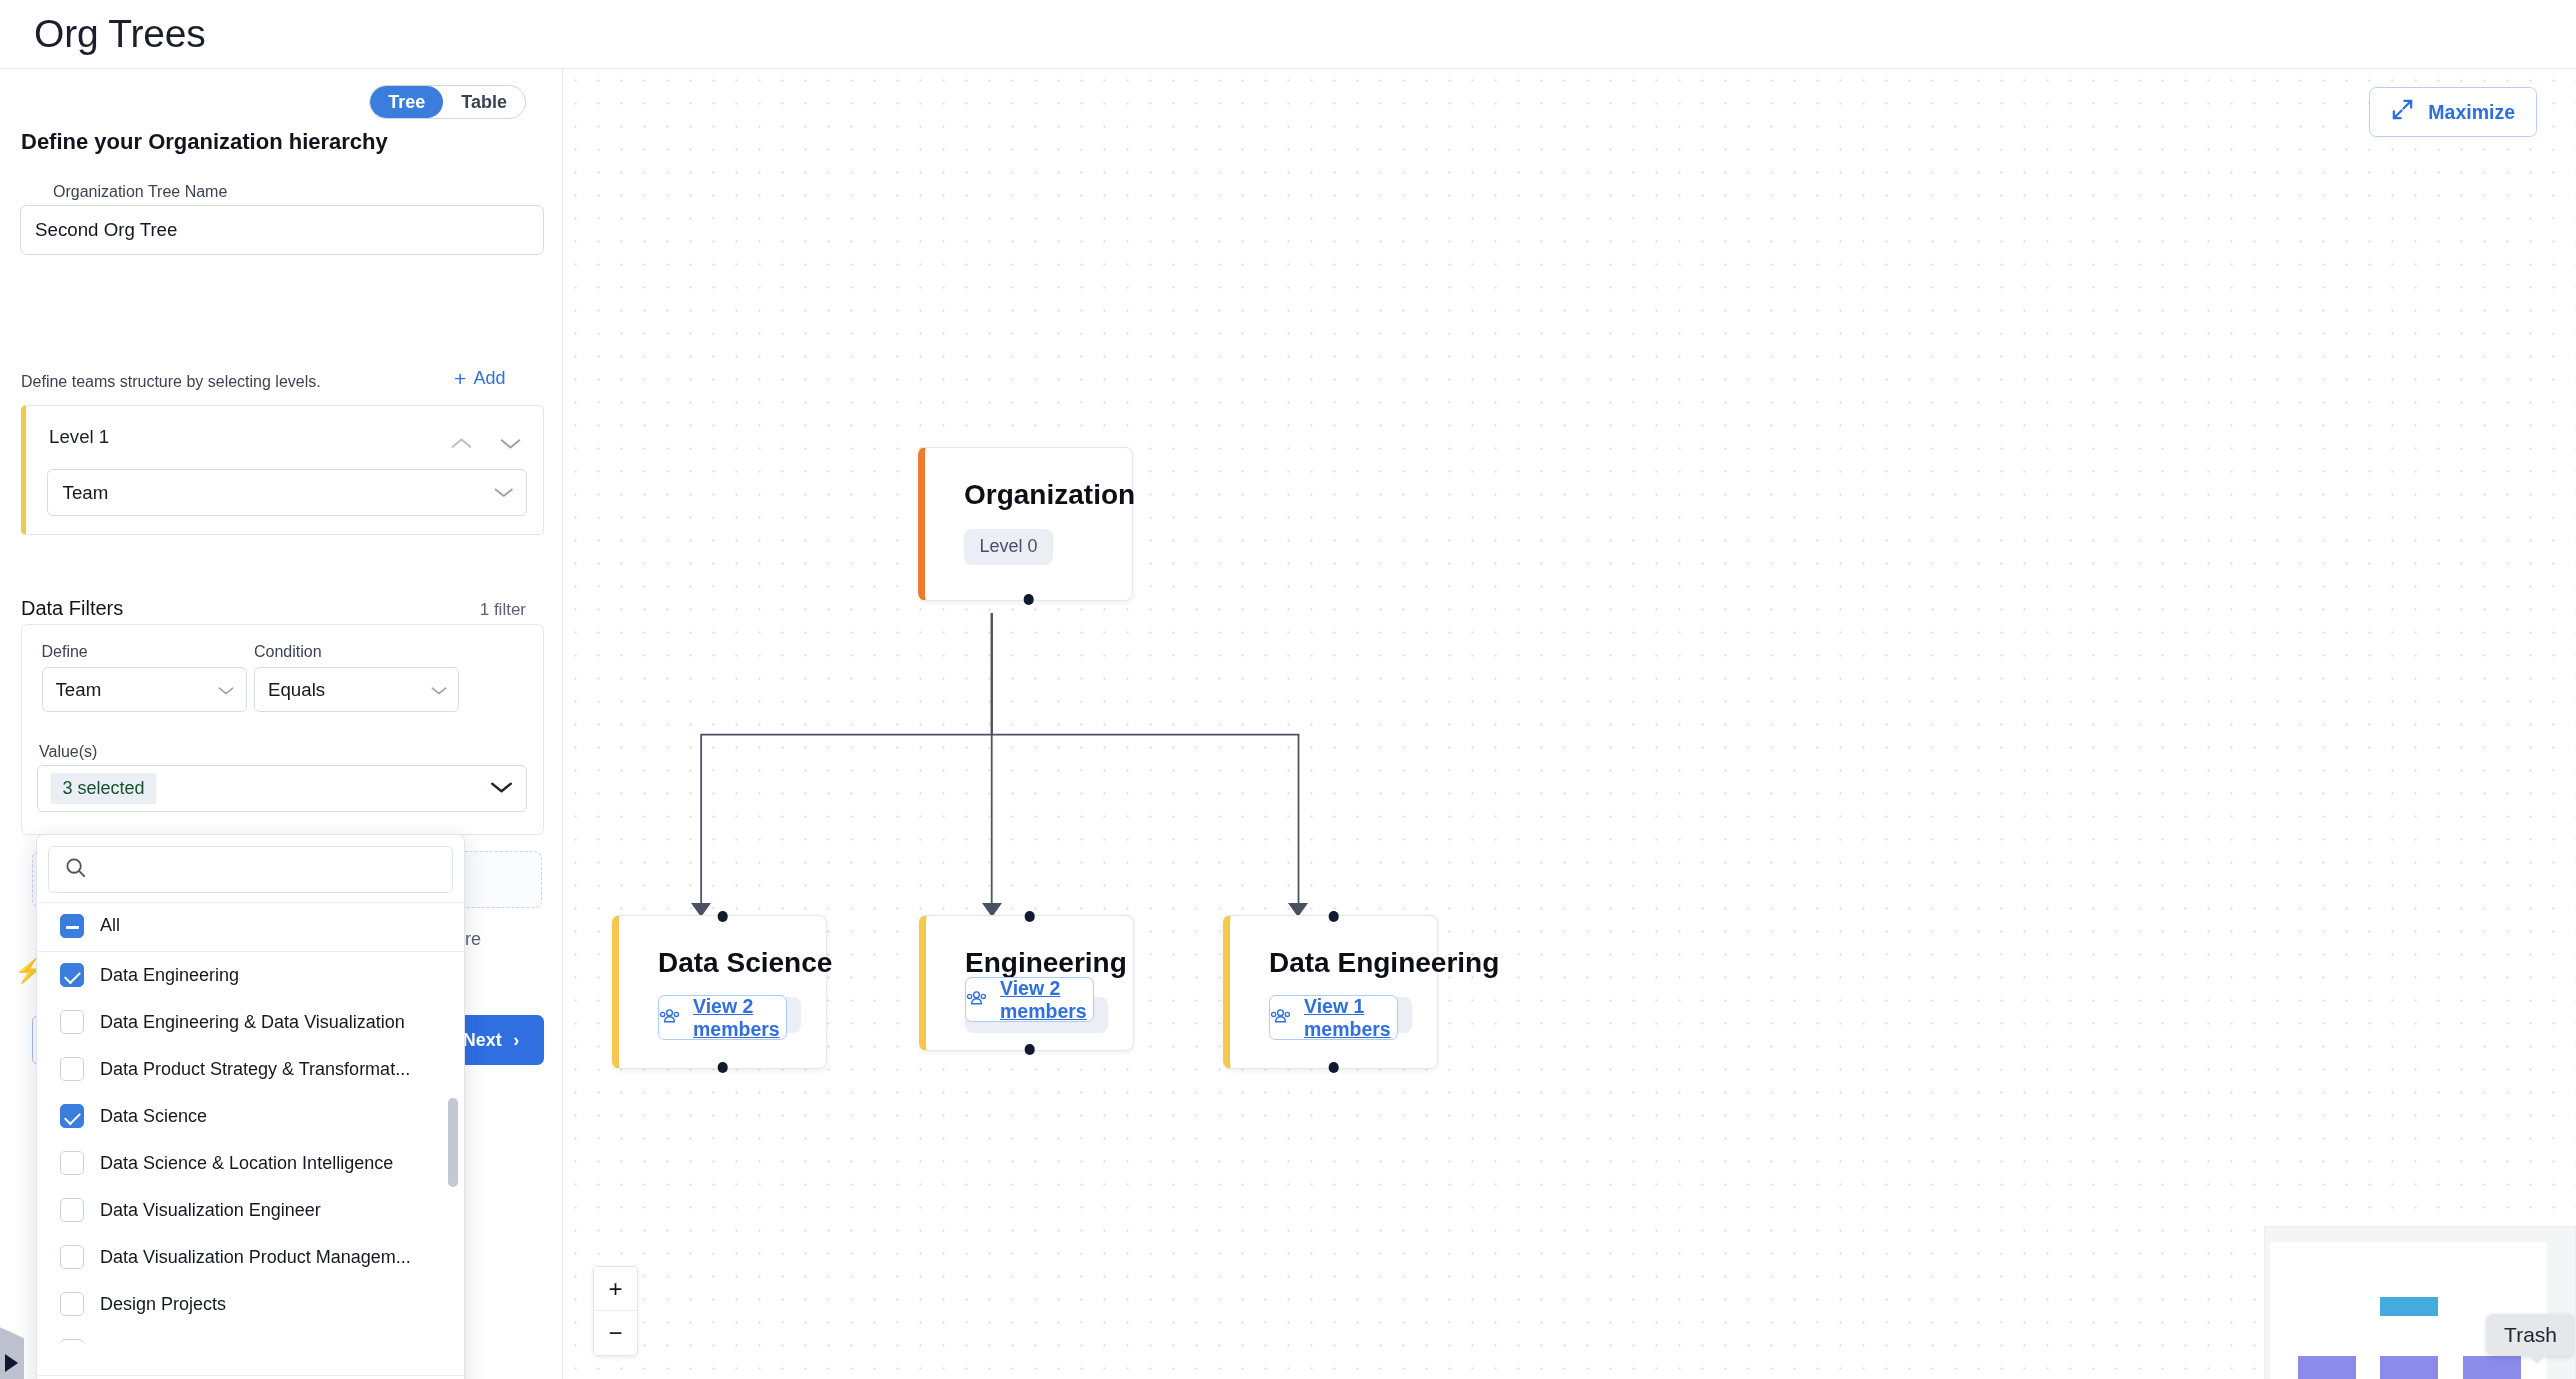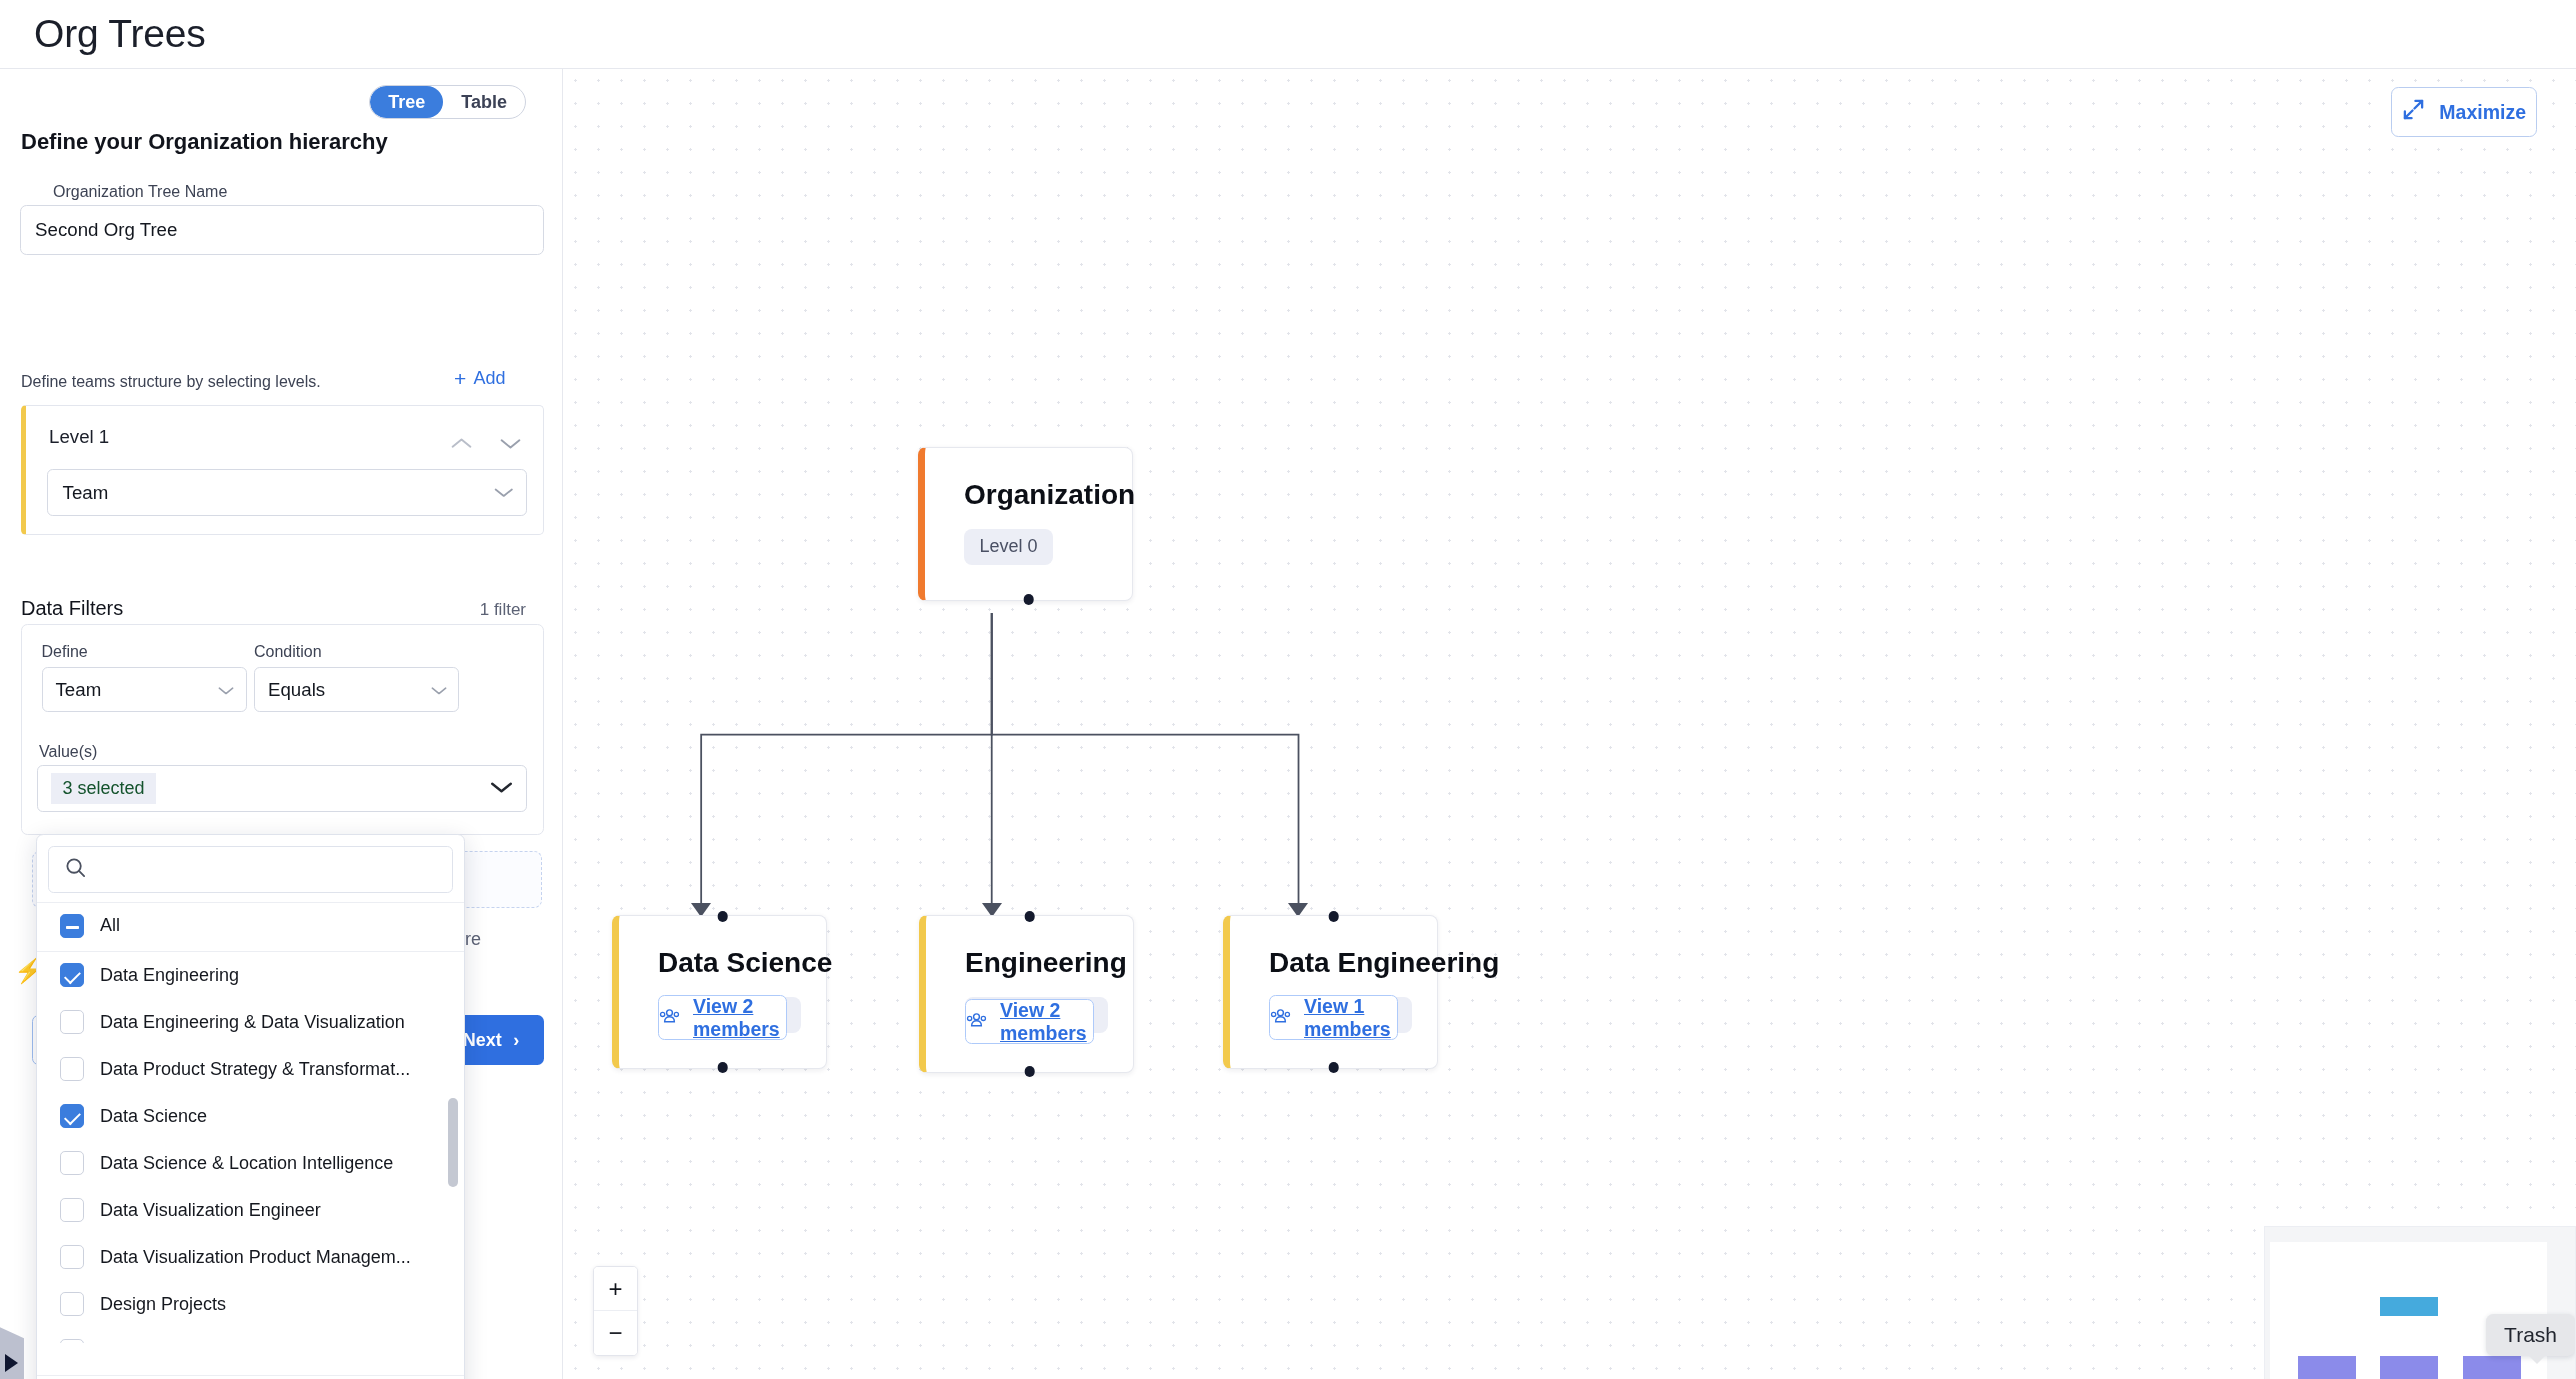--- a/index.html
+++ b/index.html
@@ -225,21 +225,21 @@
   
   .canvas {
     position: absolute; left: 564px; top: 69px; width: 2012px; height: 1311px;
     background-color: #ffffff;
     background-image: radial-gradient(#e2e4ea 1.3px, transparent 1.3px);
     background-size: 23px 23px;
     overflow: hidden;
   }
   .maximize-btn {
     position: absolute; right: 39px; top: 18px; height: 50px;
-    display: flex; align-items: center; gap: 14.6px; padding: 0 10px;
+    display: flex; align-items: center; gap: 14.6px; padding: 0 21px;
     background: #fff; border: 0.8px solid #b9cdf0; border-radius: 7.3px;
     color: #2f6fe0; font-size: 19.5px; font-weight: 700;
     font-family: inherit; cursor: pointer;
   }
 
   
   .node {
     position: absolute; background: #fff; border: 0.8px solid #e6e8ee;
     border-radius: 8px; border-left: 7.3px solid #f2c94c;
     box-shadow: 0 1.6px 4.9px rgba(22,30,55,0.07);
@@ -517,21 +517,21 @@
             <path d="M7 18 C7 13.8 9.6 12 13 12 C16.4 12 19 13.8 19 18 Z" fill="none" stroke="#2f6fe0" stroke-width="1.8"></path>
             <circle cx="4.5" cy="9" r="2.6" fill="none" stroke="#2f6fe0" stroke-width="1.6"></circle>
             <circle cx="21.5" cy="9" r="2.6" fill="none" stroke="#2f6fe0" stroke-width="1.6"></circle>
           </svg>
         </span>
         <span class="mlabel">View 2 members</span>
       </div>
       <div class="port bottom"></div>
     </div>
 
-    <div class="node" style="left:355px;top:846px;width:215px;height:158px">
+    <div class="node" style="left:355px;top:846px;width:215px;height:136px">
       <div class="port top"></div>
       <div class="nm">Engineering</div>
       <div class="badge">Level 1: Team</div>
       <div class="members">
         <span>
           <svg width="21" height="18" viewBox="0 0 26 22">
             <circle cx="13" cy="7" r="3.6" fill="none" stroke="#2f6fe0" stroke-width="1.8"></circle>
             <path d="M7 18 C7 13.8 9.6 12 13 12 C16.4 12 19 13.8 19 18 Z" fill="none" stroke="#2f6fe0" stroke-width="1.8"></path>
             <circle cx="4.5" cy="9" r="2.6" fill="none" stroke="#2f6fe0" stroke-width="1.6"></circle>
             <circle cx="21.5" cy="9" r="2.6" fill="none" stroke="#2f6fe0" stroke-width="1.6"></circle>

